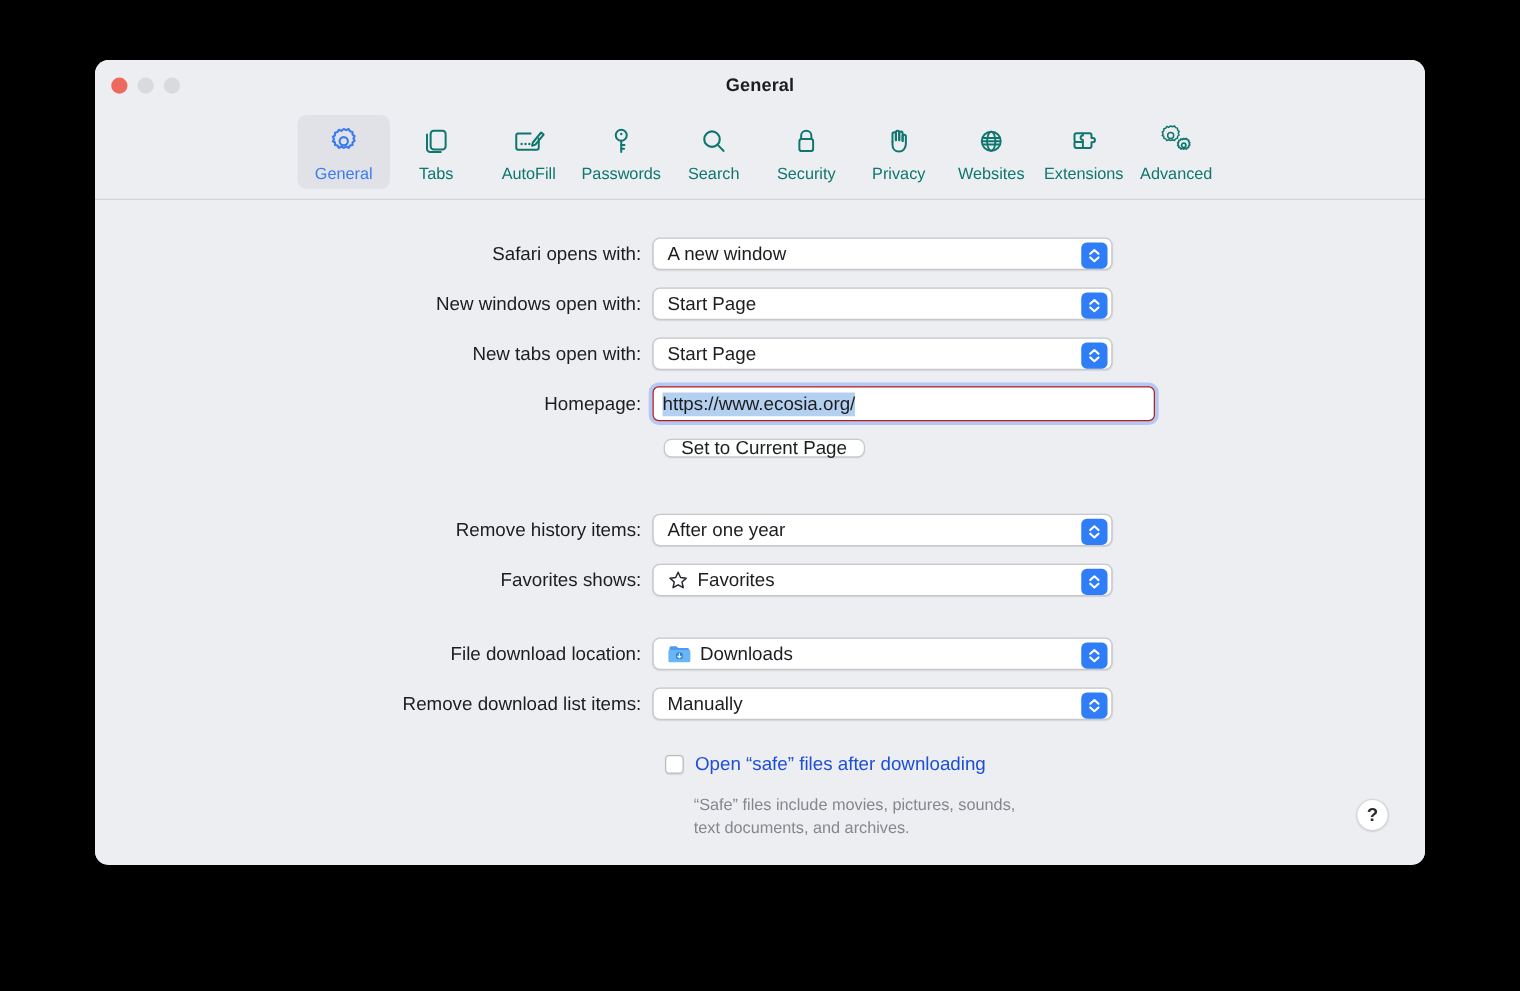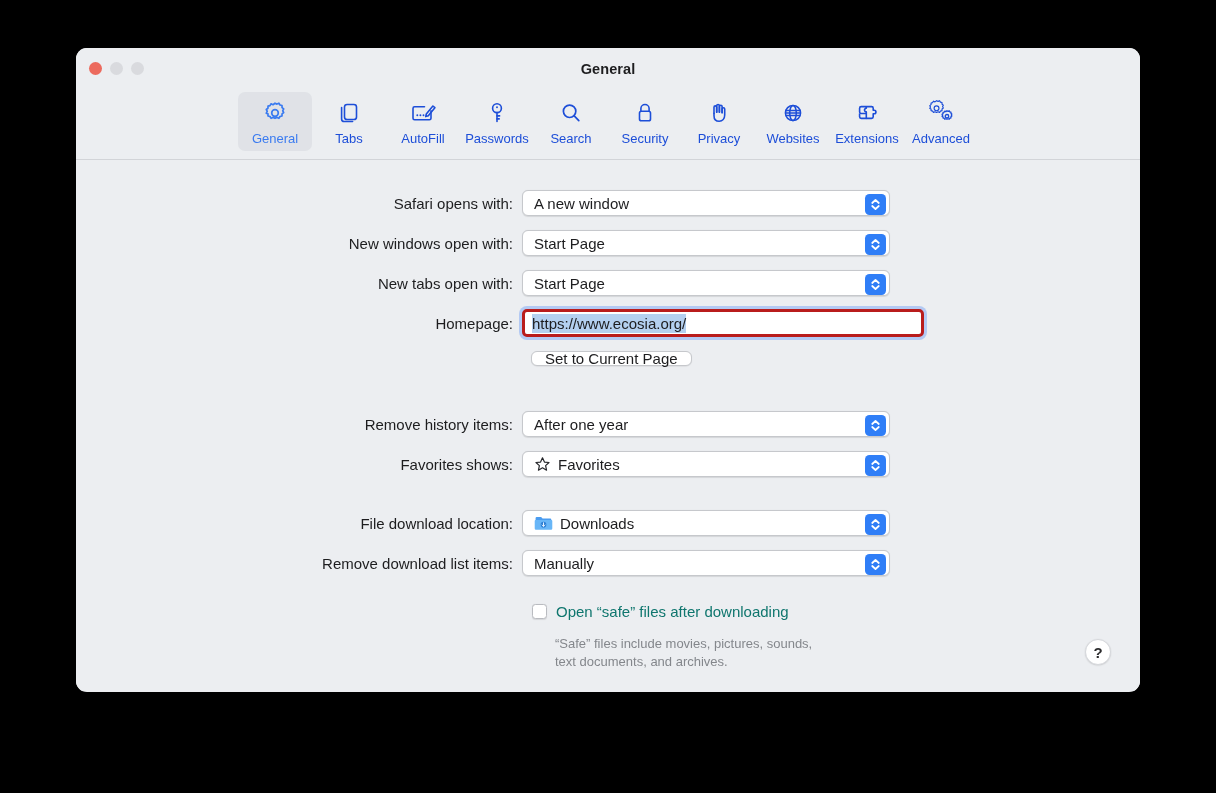--- a/index.html
+++ b/index.html
@@ -71,21 +71,21 @@
   }
   .tool-item {
     width: 74px;
     padding: 4px 0 5px 0;
     border-radius: 7px;
     display: flex;
     flex-direction: column;
     align-items: center;
     justify-content: flex-start;
     cursor: default;
-    color: #1d4ed8;
+    color: #0f766e;
   }
   .tool-item.selected {
     background: #e0e2e7;
     color: #3a7bf0;
   }
   .tool-icon {
     height: 34px;
     display: flex;
     align-items: center;
     justify-content: center;
@@ -163,21 +163,21 @@
   
   .textfield-wrap {
     position: relative;
     width: 402px;
     height: 28px;
   }
   .textfield {
     position: absolute;
     inset: 0;
     background: #ffffff;
-    border: 3px solid #b91c1c;
+    border: 1px solid #b91c1c;
     border-radius: 5px;
     box-shadow: 0 0 0 3px rgba(100,150,245,0.42);
     display: flex;
     align-items: center;
     padding-left: 7px;
     overflow: hidden;
     cursor: text;
   }
   .textfield-value {
     font-size: 15px;
@@ -215,21 +215,21 @@
     height: 15px;
     background: #ffffff;
     border: 0.5px solid #b9bbc0;
     border-radius: 3.5px;
     box-shadow: 0 0.5px 1px rgba(0,0,0,0.10);
     cursor: default;
     flex: none;
   }
   .checkbox-label {
     font-size: 15px;
-    color: #0f766e;
+    color: #1d4ed8;
     white-space: nowrap;
   }
   .help-text {
     position: absolute;
     font-size: 13px;
     line-height: 18px;
     color: #84878c;
     white-space: pre-line;
   }
 

